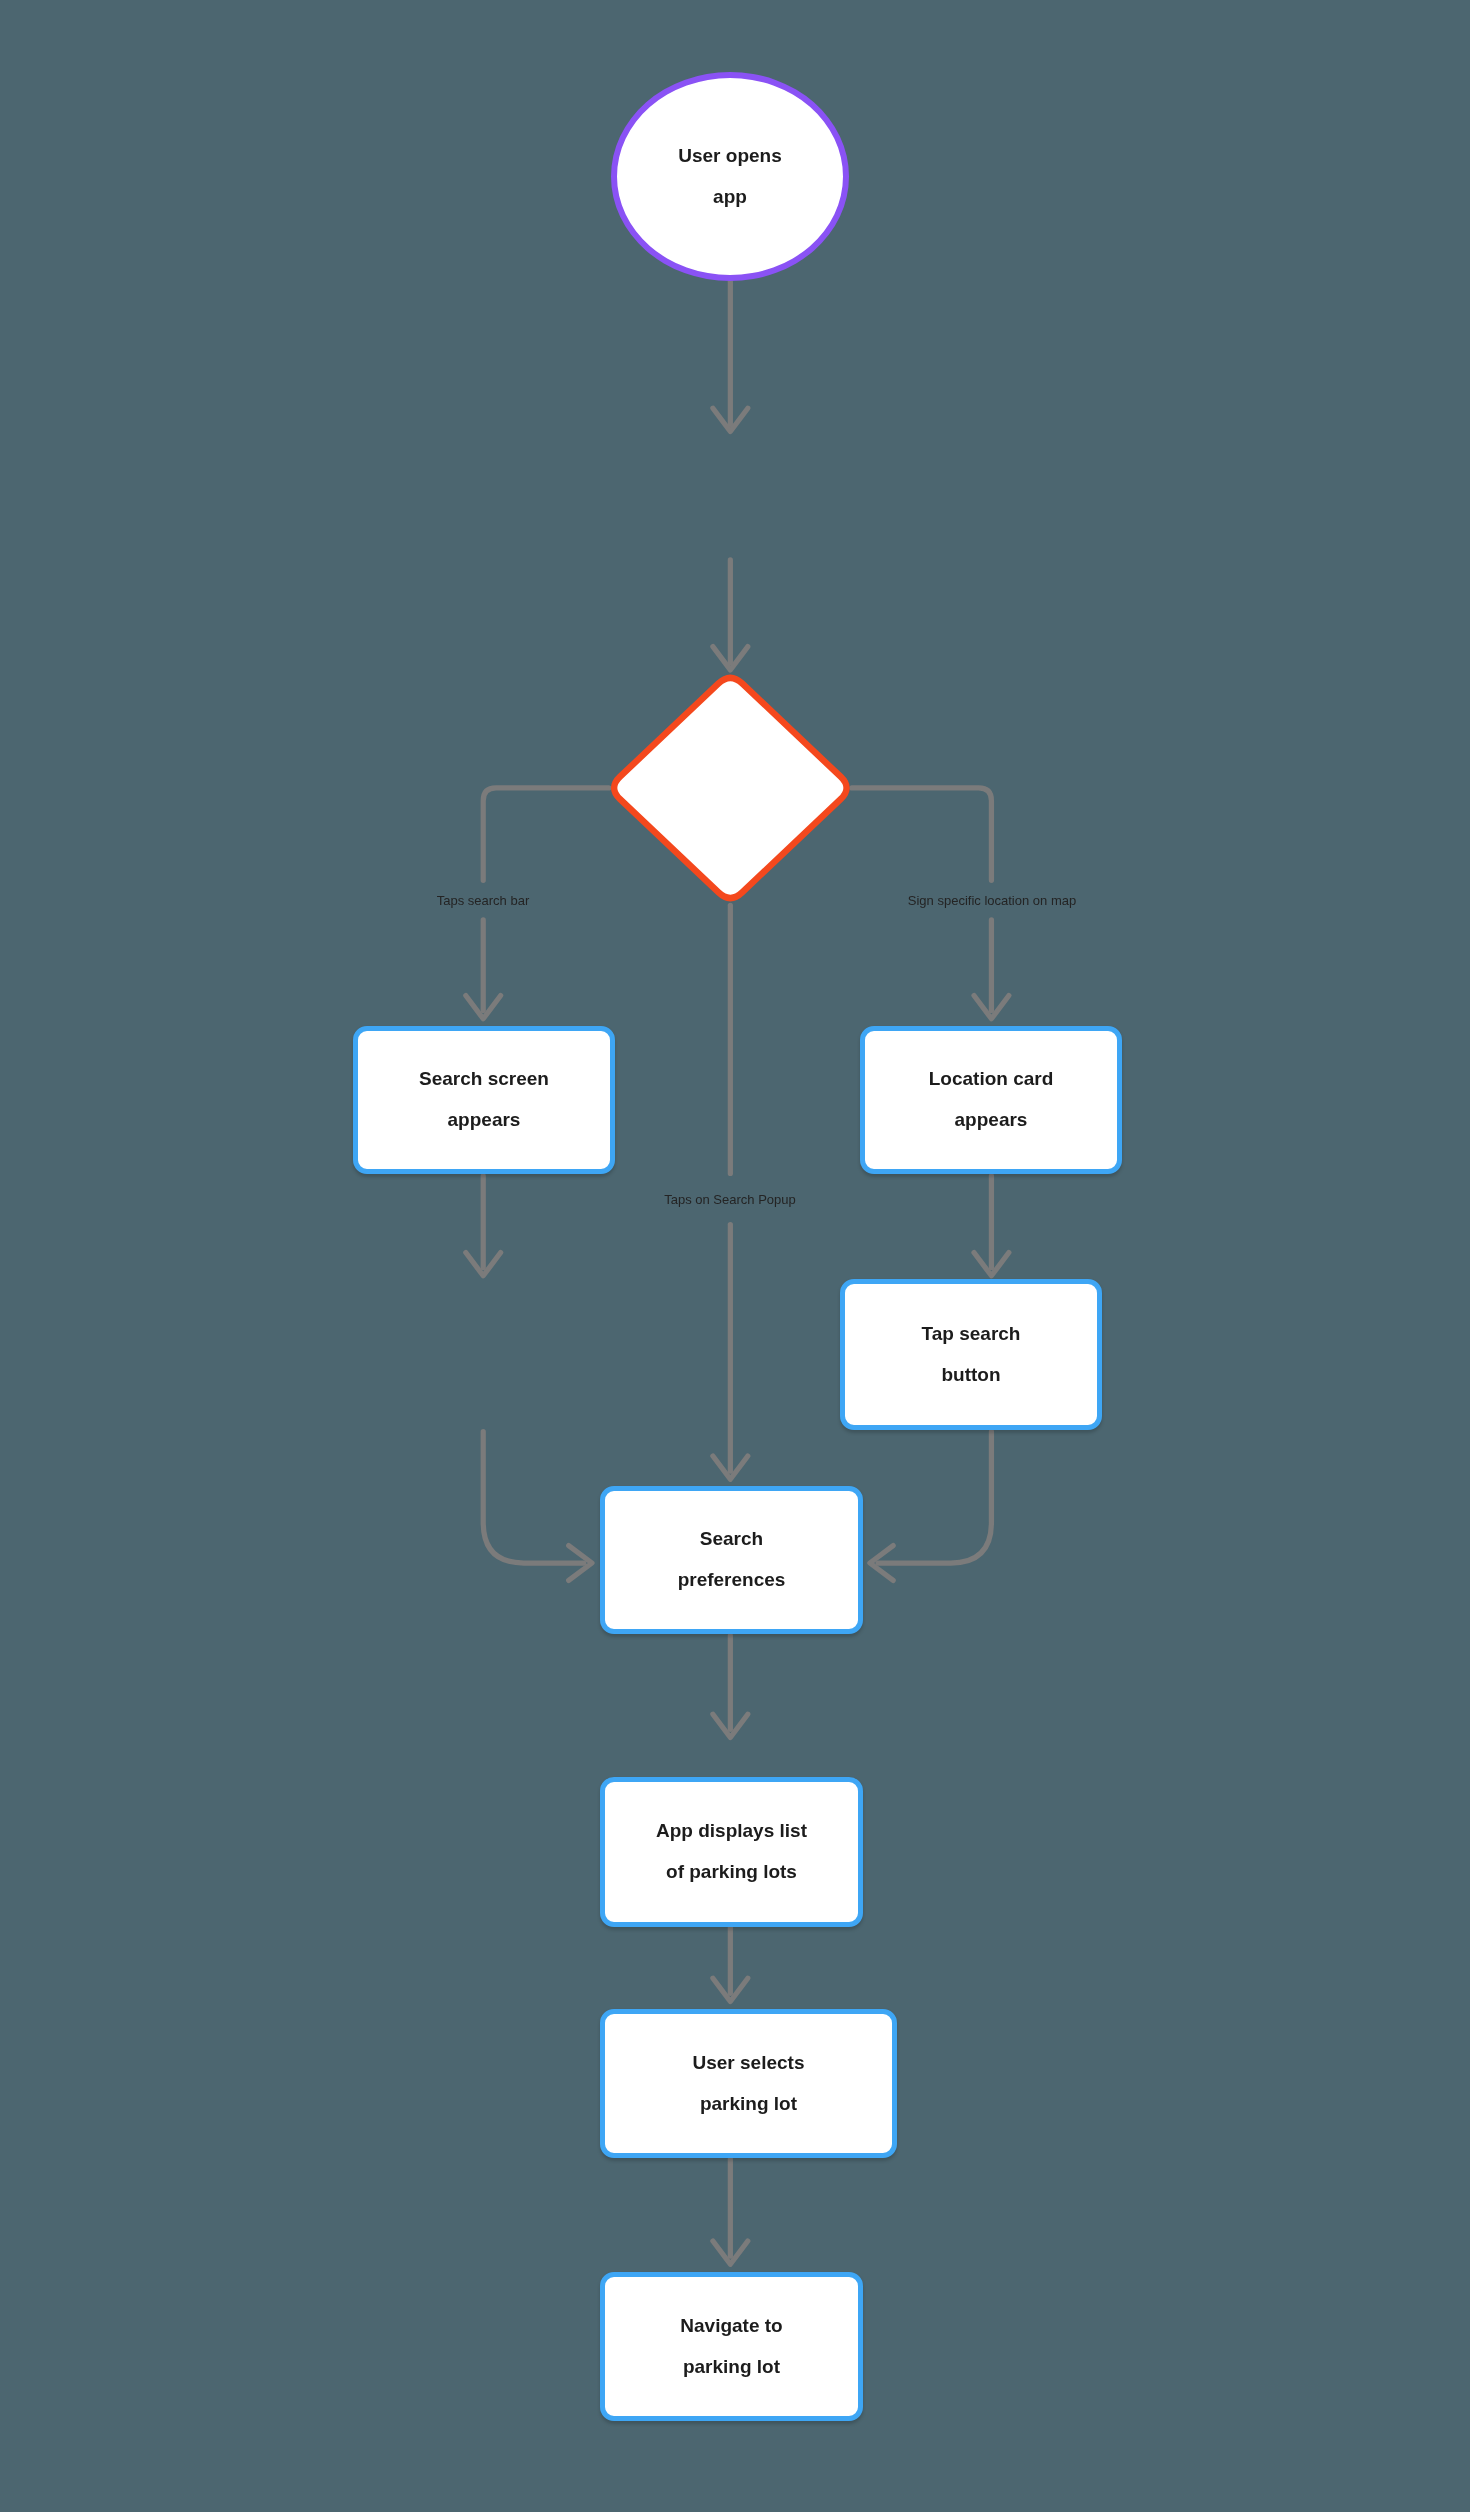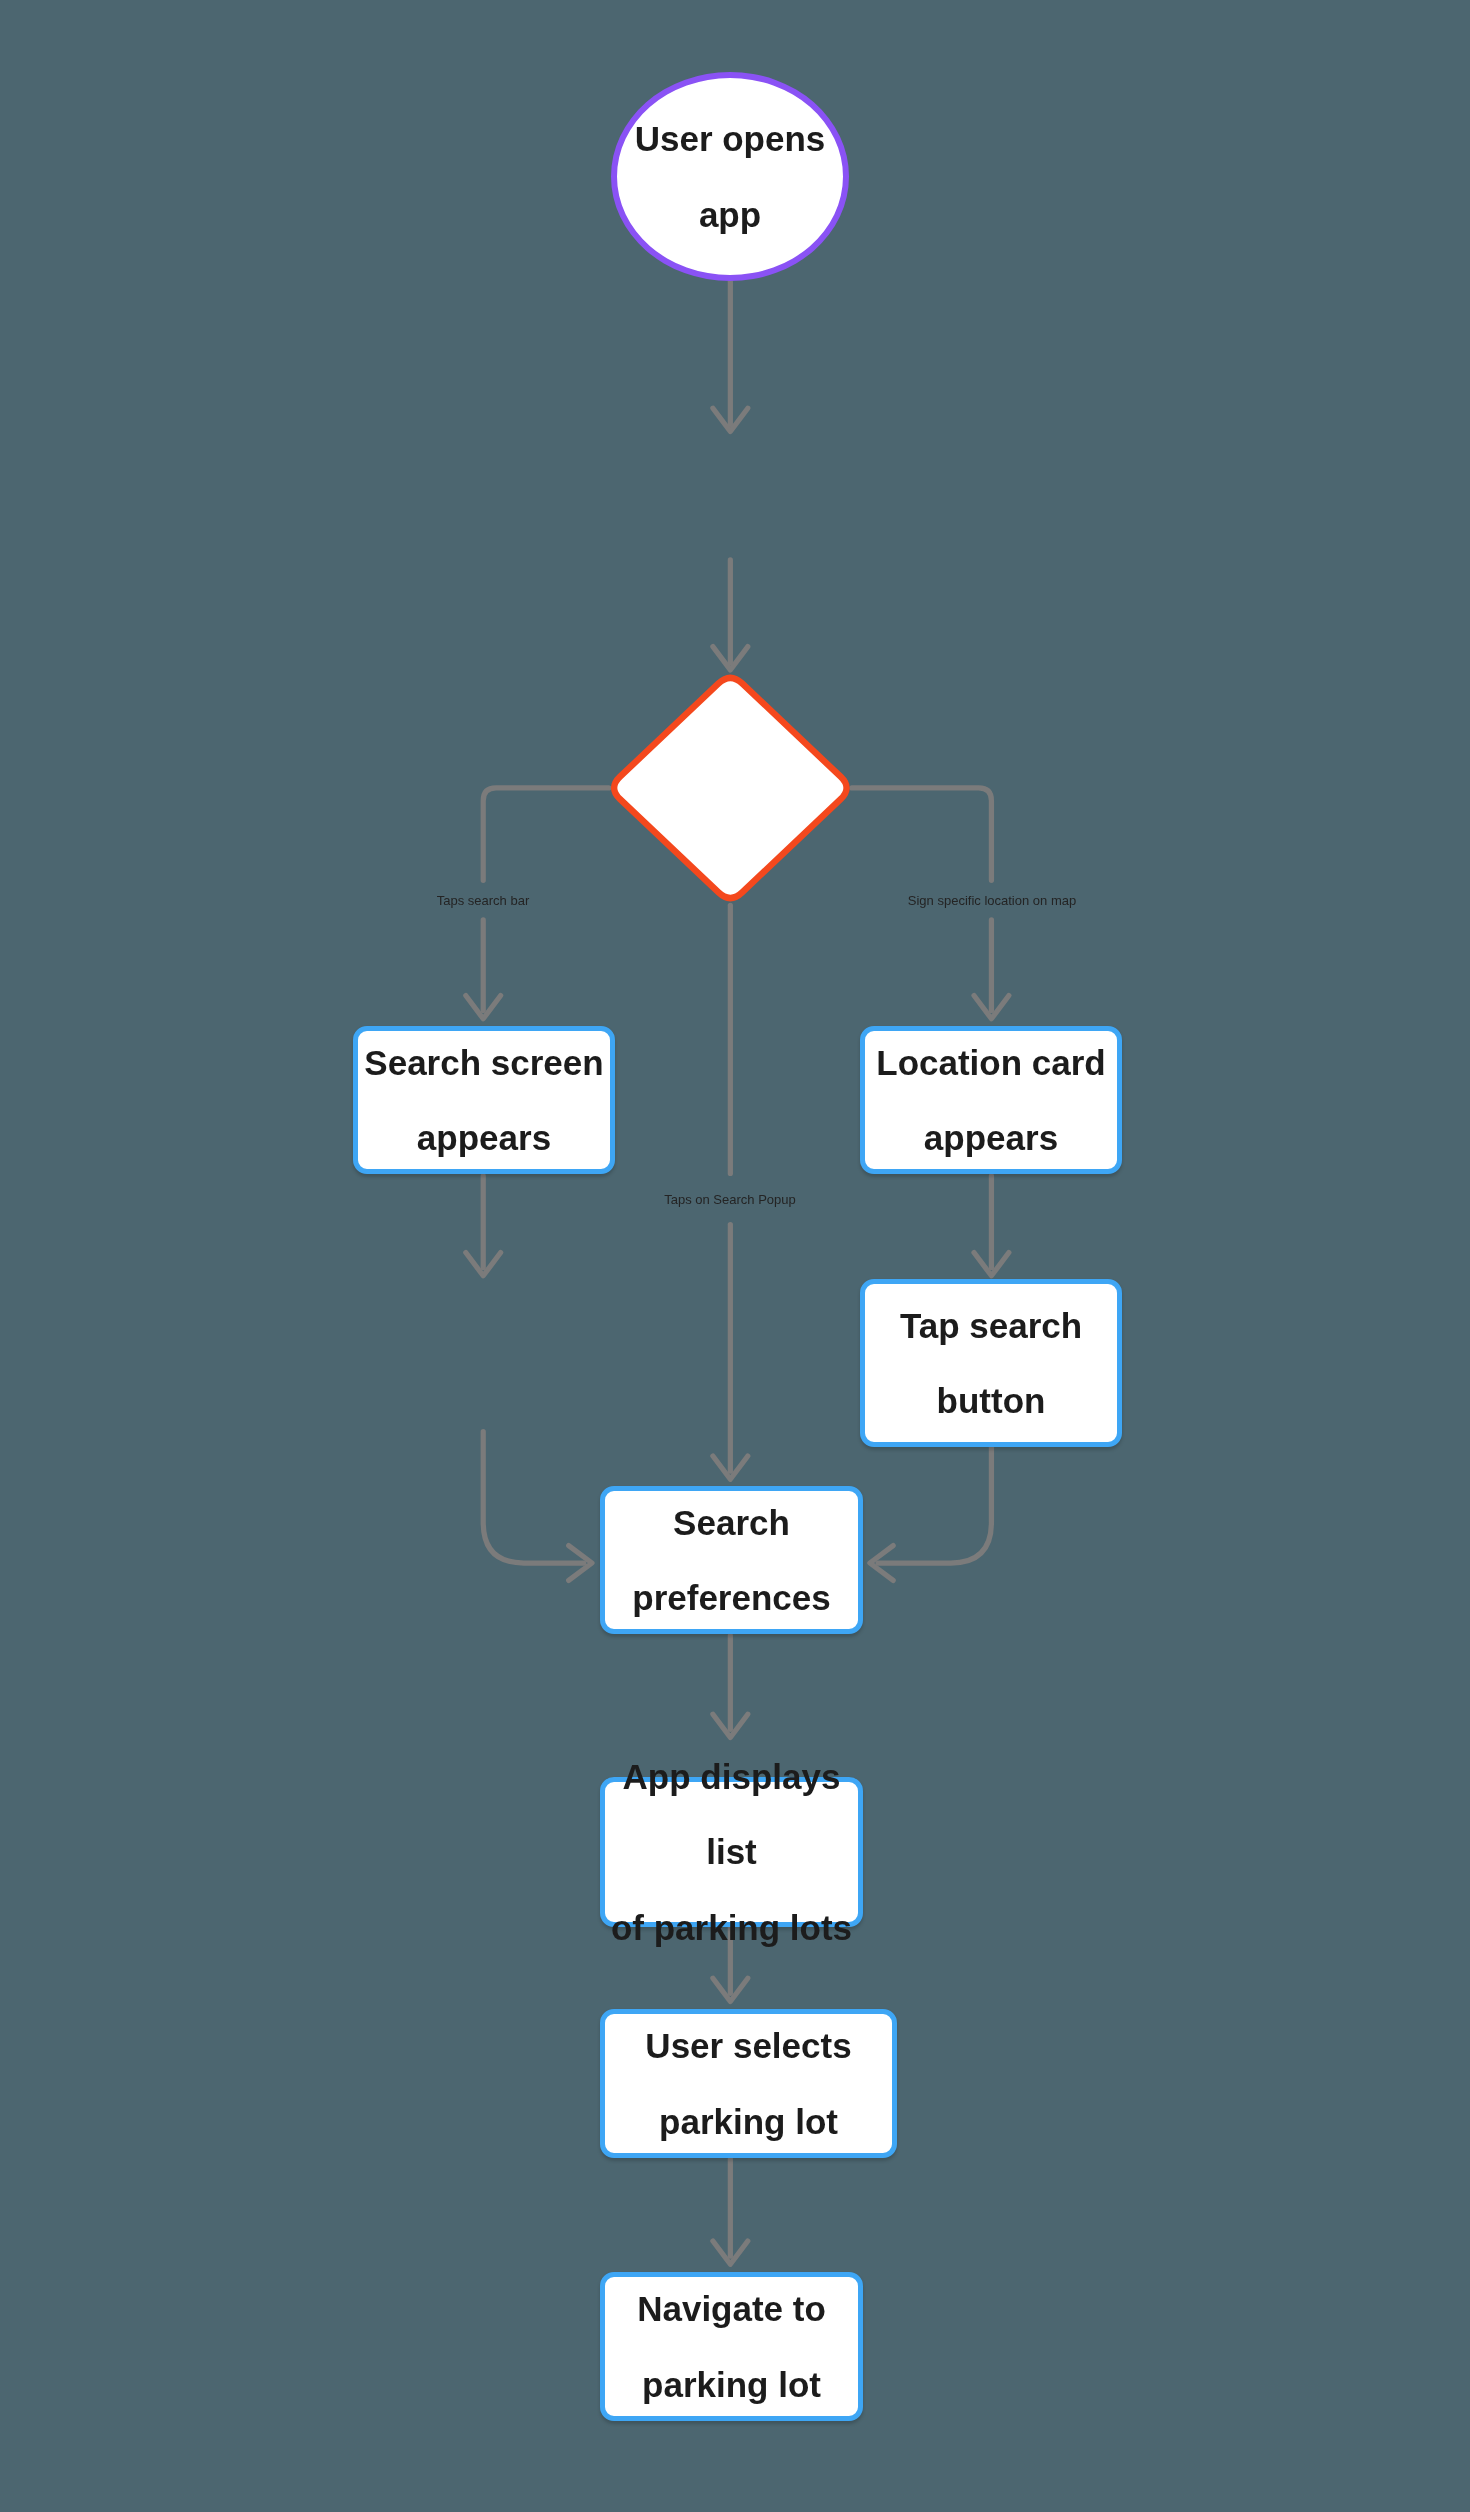--- a/index.html
+++ b/index.html
@@ -13,32 +13,32 @@
     font-family:"Liberation Sans","DejaVu Sans",sans-serif;overflow:hidden;
   }
   .canvas{position:relative;width:1470px;height:2512px;}
   .edge-layer{position:absolute;left:0;top:0;width:1470px;height:2512px;}
   .edge{stroke:var(--connector);stroke-width:9;fill:none;stroke-linecap:round;stroke-linejoin:round;}
   .node{
     position:absolute;display:flex;align-items:center;justify-content:center;
     text-align:center;background:var(--shape-fill);
     border:5.8px solid var(--process-border);border-radius:14px;
     box-shadow:0 2.9px 3.5px rgba(0,0,0,0.18);
-    color:var(--text);font-weight:bold;font-size:35px;line-height:2.15;
+    color:var(--text);font-weight:bold;font-size:19px;line-height:2.15;
     white-space:pre-line;box-sizing:border-box;
   }
   .node--start{
     left:611px;top:72px;width:238px;height:209px;border-radius:50%;
     border:6.4px solid var(--start-border);box-shadow:none;
   }
   .node--signin{left:600px;top:411px;width:263px;height:149px;}
   .node--search-screen{left:353px;top:1026px;width:262px;height:148px;}
   .node--location-card{left:860px;top:1026px;width:262px;height:148px;}
   .node--search-location{left:353px;top:1279px;width:262px;height:151px;}
-  .node--tap-search{left:860px;top:1279px;width:262px;height:168px;}
+  .node--tap-search{left:840px;top:1279px;width:262px;height:151px;}
   .node--choose-prefs{left:600px;top:1486px;width:263px;height:148px;}
   .node--app-displays{left:600px;top:1745px;width:263px;height:150px;margin-top:32px;}
   .node--user-selects{left:600px;top:2009px;width:297px;height:149px;}
   .node--navigate{left:600px;top:2272px;width:263px;height:149px;}
   .diamond-label{
     position:absolute;left:608px;top:672px;width:244px;height:231px;
     display:flex;align-items:center;justify-content:center;text-align:center;
     color:var(--text);font-weight:bold;font-size:27px;line-height:2.15;white-space:pre-line;
   }
   .edge-label{

